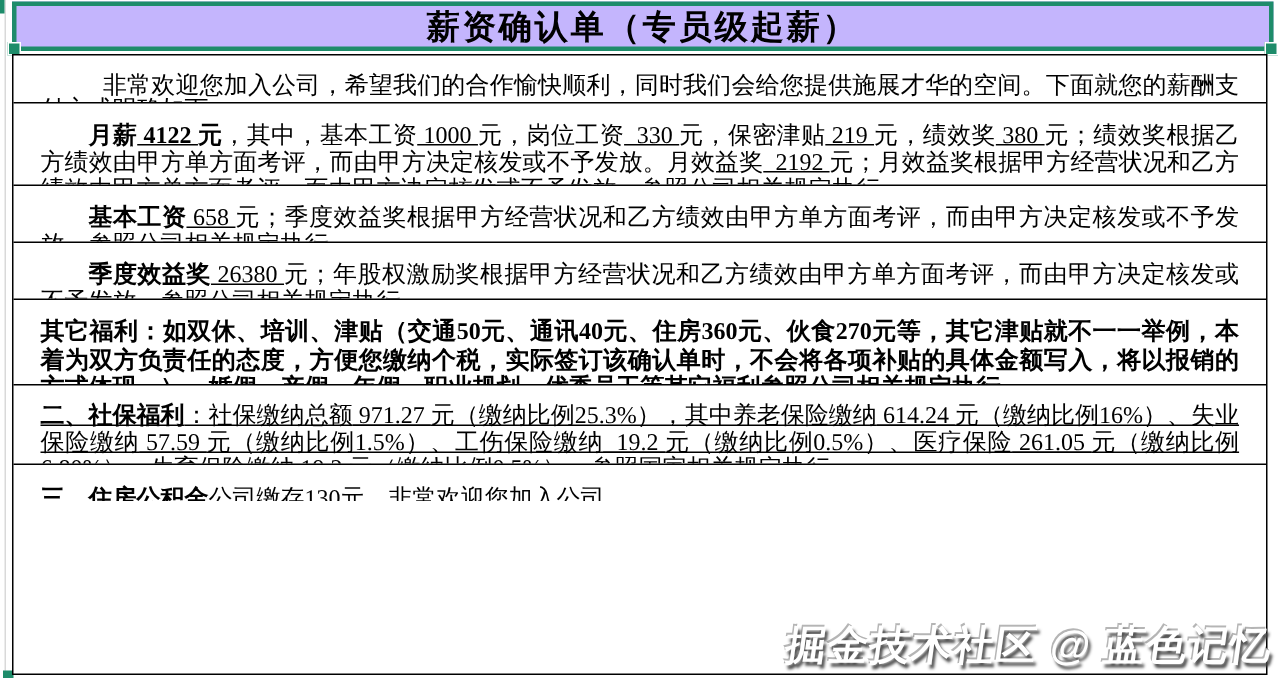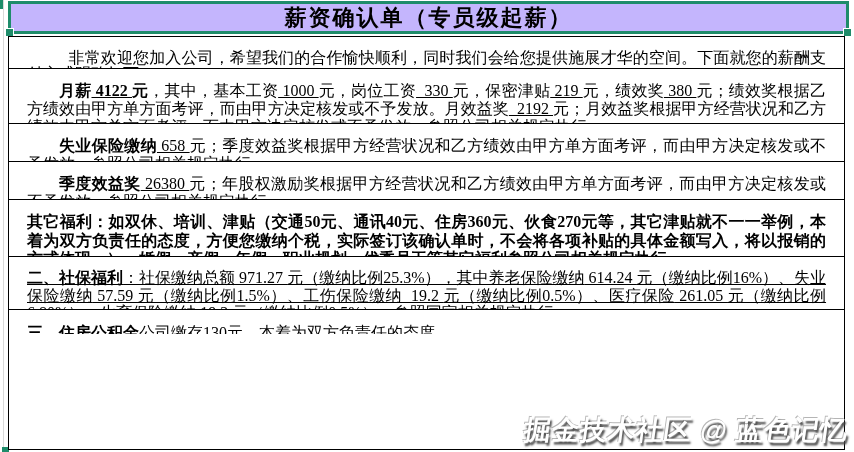--- a/index.html
+++ b/index.html
@@ -71,31 +71,31 @@
   </div>
 
   <div class="doc-table">
     <div class="row r1 ind">
         <p class="para"><span>非常欢迎您加入公司，希望我们的合作愉快顺利，同时我们会给您提供施展才华的空间。下面就您的薪酬支付方式明确如下：</span></p>
       </div>
     <div class="row r3 ind">
         <p class="para"><span class="seg-b">月薪</span><span class="seg-b seg-u">&nbsp;4122&nbsp;</span><span class="seg-b">元</span><span>，其中，基本工资</span><span class="seg-u">&nbsp;1000&nbsp;</span><span>元，岗位工资</span><span class="seg-u">&nbsp;&nbsp;330&nbsp;</span><span>元，保密津贴</span><span class="seg-u">&nbsp;219&nbsp;</span><span>元，绩效奖</span><span class="seg-u">&nbsp;380&nbsp;</span><span>元；绩效奖根据乙方绩效由甲方单方面考评，而由甲方决定核发或不予发放。月效益奖</span><span class="seg-u">&nbsp;&nbsp;2192&nbsp;</span><span>元；月效益奖根据甲方经营状况和乙方绩效由甲方单方面考评，而由甲方决定核发或不予发放。参照公司相关规定执行。</span></p>
       </div>
     <div class="row r4 ind">
-        <p class="para"><span class="seg-b">失业保险缴纳</span><span class="seg-u">&nbsp;658&nbsp;</span><span>元；季度效益奖根据甲方经营状况和乙方绩效由甲方单方面考评，而由甲方决定核发或不予发放。参照公司相关规定执行。</span></p>
+        <p class="para"><span class="seg-b">基本工资</span><span class="seg-u">&nbsp;658&nbsp;</span><span>元；季度效益奖根据甲方经营状况和乙方绩效由甲方单方面考评，而由甲方决定核发或不予发放。参照公司相关规定执行。</span></p>
       </div>
     <div class="row r7 ind">
         <p class="para"><span class="seg-b">季度效益奖</span><span class="seg-u">&nbsp;26380&nbsp;</span><span>元；年股权激励奖根据甲方经营状况和乙方绩效由甲方单方面考评，而由甲方决定核发或不予发放。参照公司相关规定执行。</span></p>
       </div>
     <div class="row r8">
         <p class="para"><span class="seg-b">其它福利：如双休、培训、津贴（交通50元、通讯40元、住房360元、伙食270元等，其它津贴就不一一举例，本着为双方负责任的态度，方便您缴纳个税，实际签订该确认单时，不会将各项补贴的具体金额写入，将以报销的方式体现。）、婚假、产假、年假、职业规划、优秀员工等其它福利参照公司相关规定执行。</span></p>
       </div>
     <div class="row r9">
         <p class="para"><span class="seg-b">二、社保福利</span><span>：社保缴纳总额</span><span class="seg-u">&nbsp;971.27&nbsp;</span><span>元（缴纳比例25.3%），其中养老保险缴纳</span><span class="seg-u">&nbsp;614.24&nbsp;</span><span>元（缴纳比例16%）、失业保险缴纳</span><span class="seg-u">&nbsp;57.59&nbsp;</span><span>元（缴纳比例1.5%）、工伤保险缴纳</span><span class="seg-u">&nbsp;&nbsp;19.2&nbsp;</span><span>元（缴纳比例0.5%）、医疗保险</span><span class="seg-u">&nbsp;261.05&nbsp;</span><span>元（缴纳比例6.80%）、生育保险缴纳</span><span class="seg-u">&nbsp;19.2&nbsp;</span><span>元（缴纳比例0.5%）。参照国家相关规定执行。</span></p>
       </div>
     <div class="row r10">
-        <p class="para"><span class="seg-b">三、住房公积金</span><span>公司缴存130元。本着为双方负责任的态度。</span></p>
+        <p class="para"><span class="seg-b">三、住房公积金</span><span>公司缴存130元。非常欢迎您加入公司。</span></p>
       </div>
   </div>
 
   <div class="watermark">掘金技术社区 @ 蓝色记忆</div>
 
 </div>
 
 </body></html>

